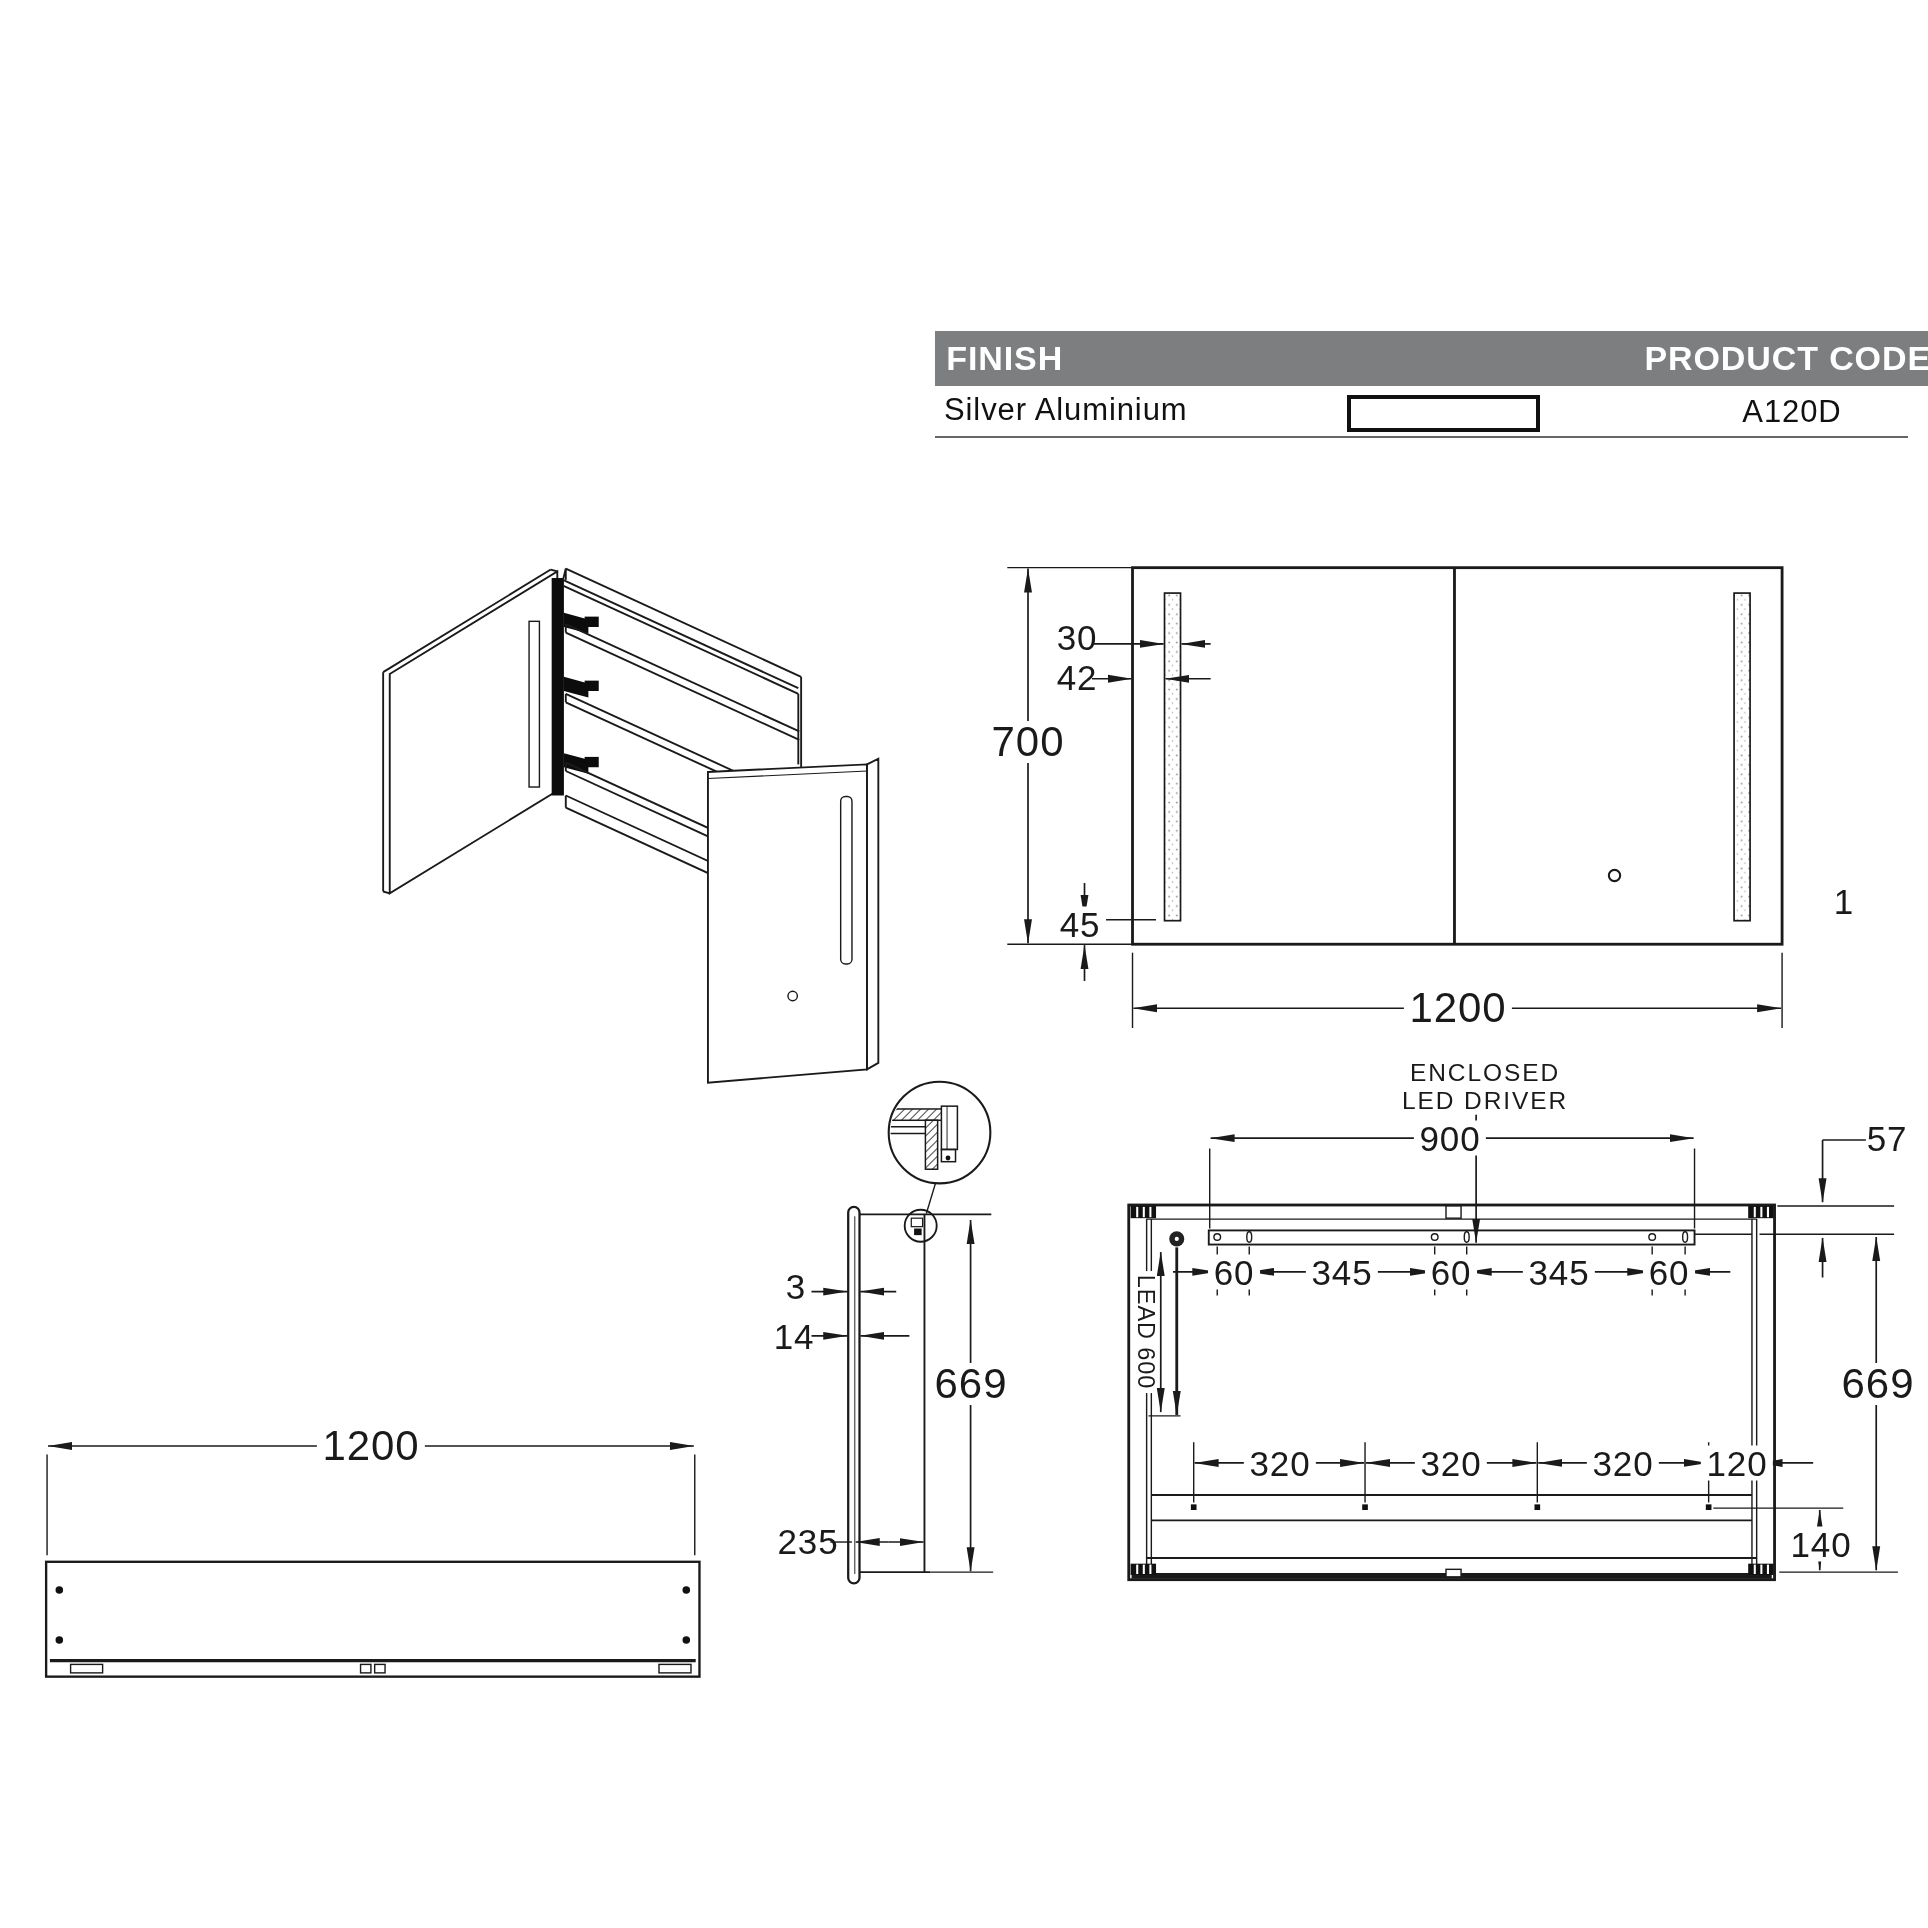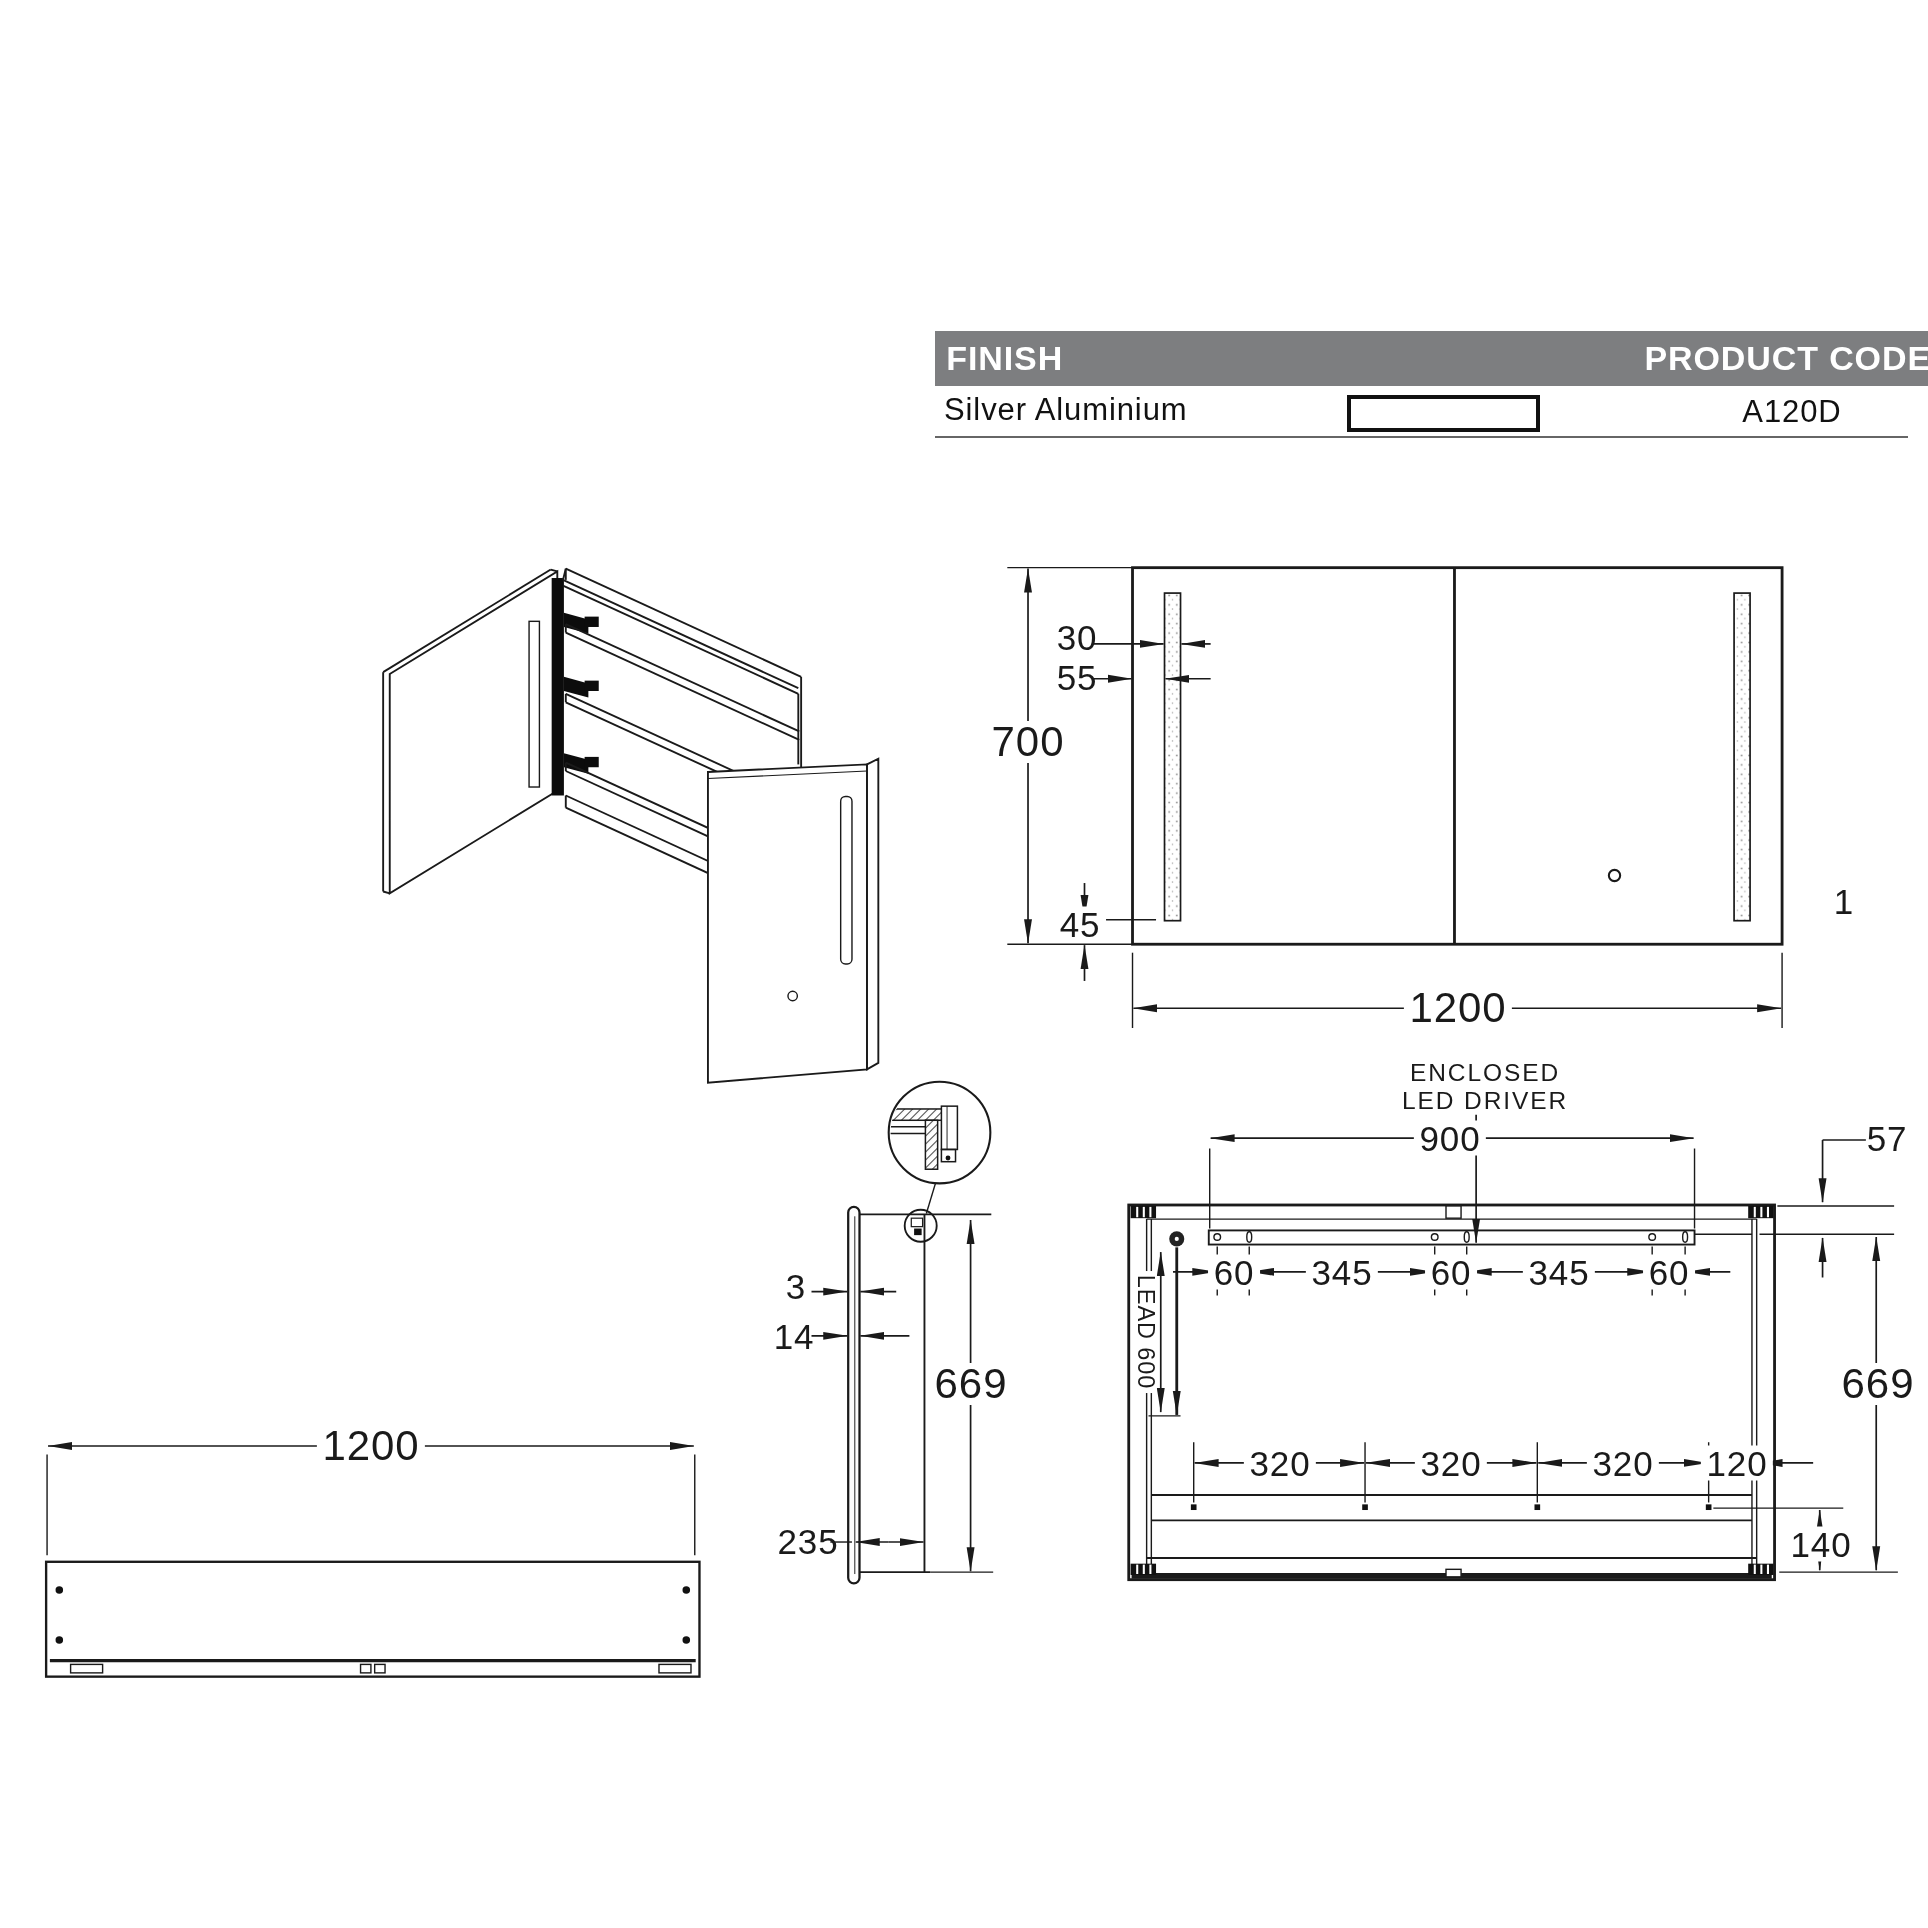--- a/index.html
+++ b/index.html
@@ -293,21 +293,21 @@
             <rect x="1447" y="1598" width="6" height="6"></rect>
           <rect x="1630" y="1598" width="6" height="6"></rect>
             <rect x="1812" y="1598" width="6" height="6"></rect>
         </g>
       </g>
     </g>
   </svg>
 
   <span class="lbl big bg" style="left:1028px;top:742px;">700</span>
   <span class="lbl" style="left:1077px;top:637px;">30</span>
-  <span class="lbl" style="left:1077px;top:677px;">55</span>
+  <span class="lbl" style="left:1077px;top:677px;">42</span>
   <span class="lbl bg" style="left:1080px;top:924px;">45</span>
   <span class="lbl big bg" style="left:1458px;top:1008px;">1200</span>
   <span class="lbl" style="left:1844px;top:901px;">1</span>
 
   <span class="lbl" style="left:796px;top:1286px;">3</span>
   <span class="lbl" style="left:794px;top:1336px;">14</span>
   <span class="lbl big bg" style="left:971px;top:1384px;">669</span>
   <span class="lbl" style="left:808px;top:1541px;">235</span>
 
   <span class="lbl big bg" style="left:371px;top:1446px;">1200</span>

